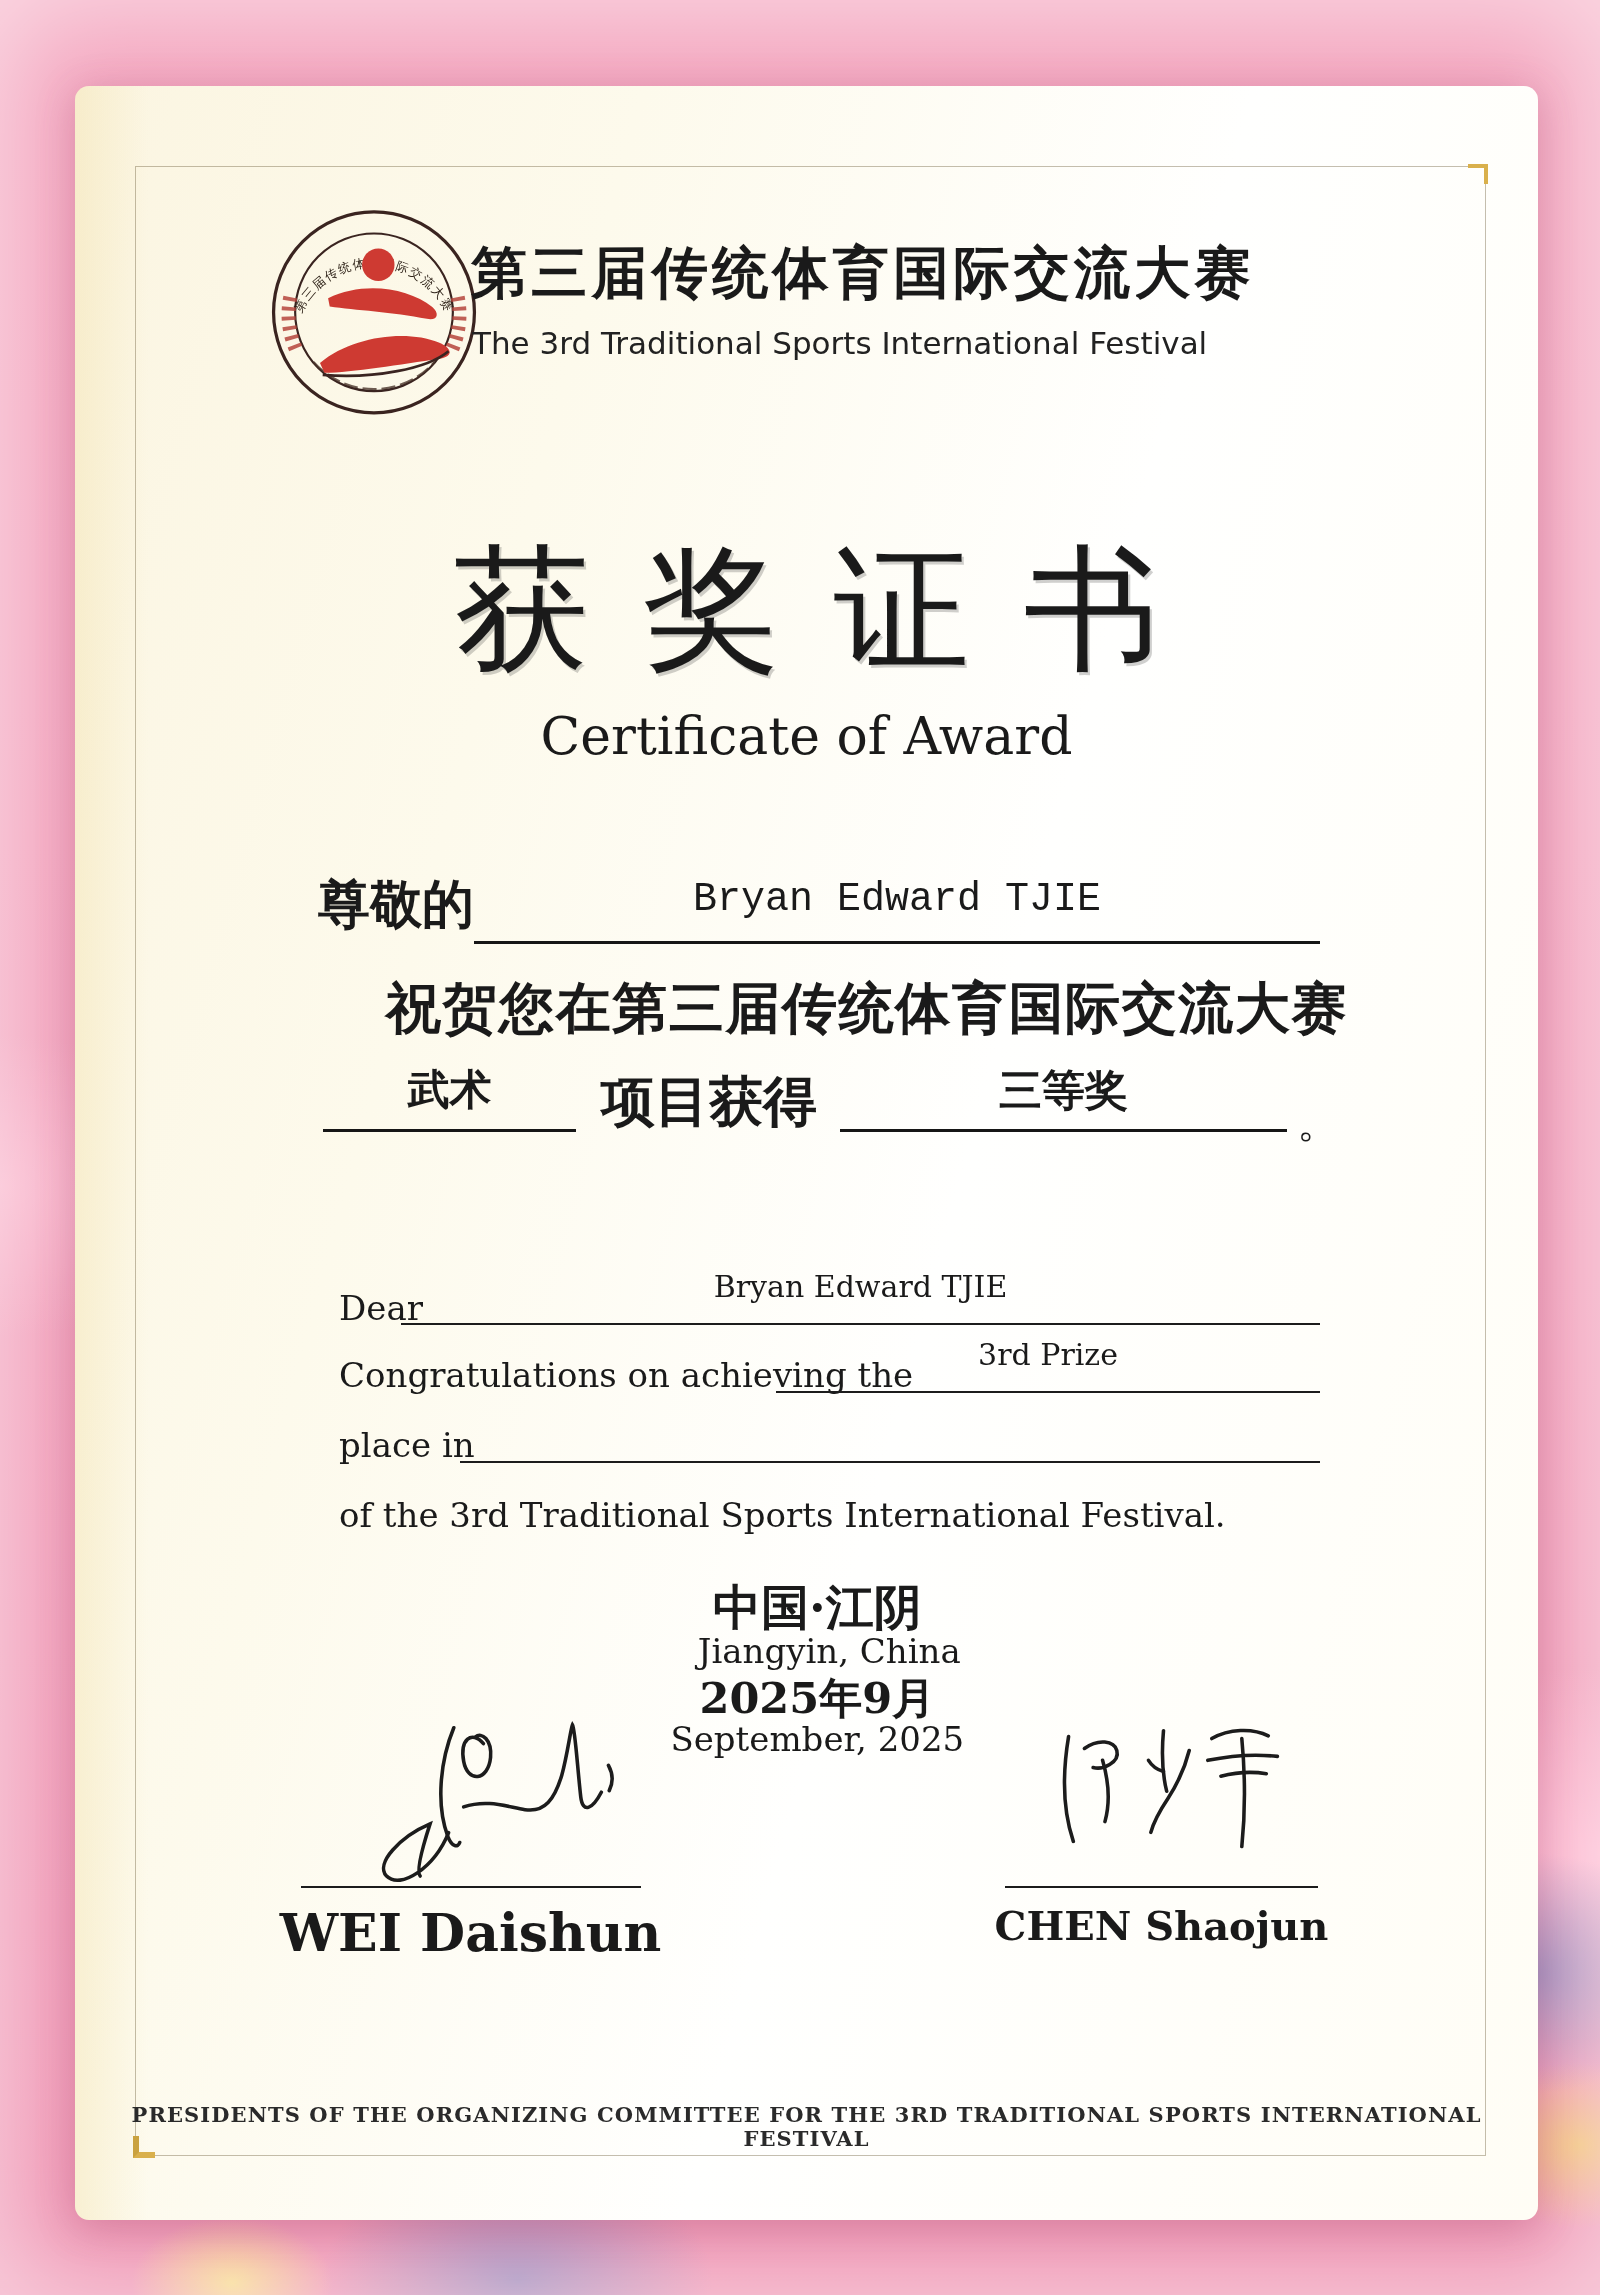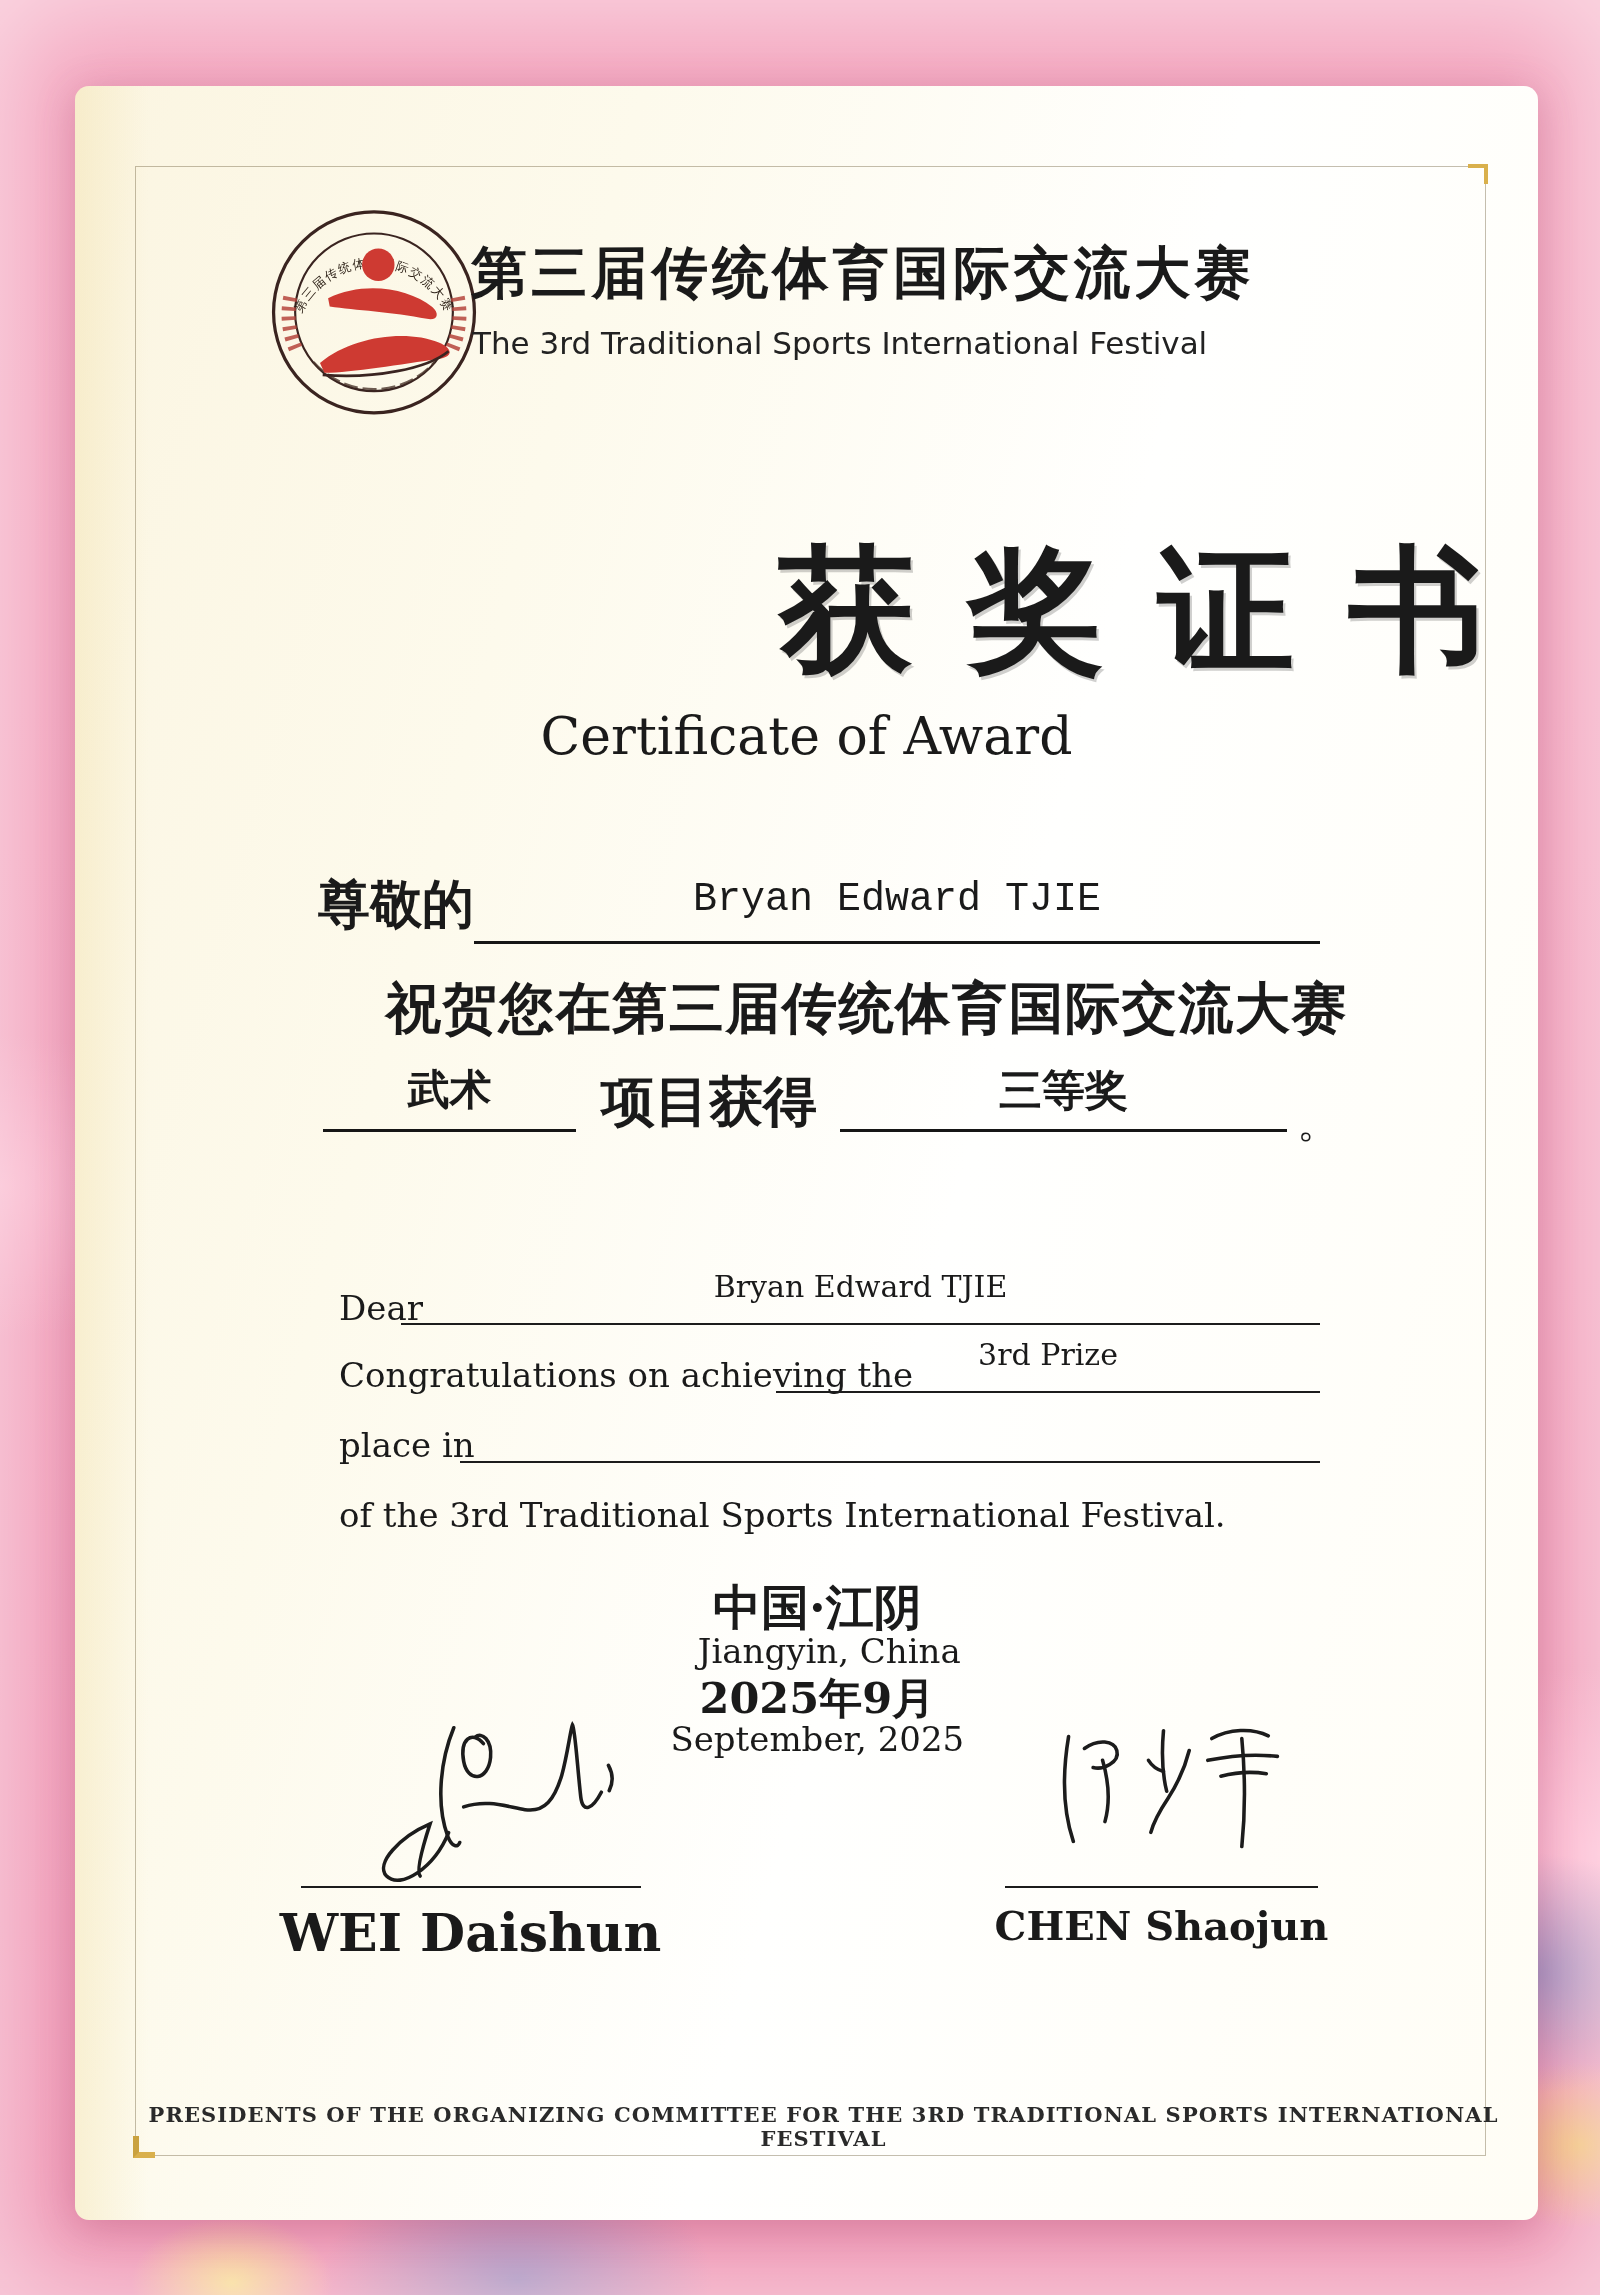--- a/index.html
+++ b/index.html
@@ -39,22 +39,22 @@
   .mono{font-family:"Liberation Mono","DejaVu Sans Mono",monospace;}
   .rule{border-top:3.8px solid #161616;height:0;}
   .rule-thin{border-top:2.2px solid #1c1c1c;height:0;}
 
   
   .logo{left:191px;top:114px;width:216px;height:216px;}
   .h-zh{left:396px;top:155px;font-size:56px;letter-spacing:4.3px;font-weight:700;}
   .h-en{left:397px;top:240px;font-size:31px;font-weight:500;color:#222;}
 
   
-  .t-zh{left:0;width:100%;top:445px;font-size:136px;font-weight:700;letter-spacing:54px;padding-left:54px;box-sizing:border-box;
-        text-shadow:2.2px 2.7px 0 rgba(40,40,40,.22);text-align:right;}
+  .t-zh{left:0;width:100%;top:445px;font-size:136px;font-weight:400;letter-spacing:54px;padding-left:54px;box-sizing:border-box;
+        text-shadow:2.2px 2.7px 0 rgba(40,40,40,.22);}
   .t-en{left:0;width:100%;top:621px;font-size:52px;font-weight:500;}
 
   
   .salut{left:243px;top:788px;font-size:52px;}
   .zh-name{left:399px;width:846px;top:791px;font-size:40px;font-weight:500;}
   .l-zhname{left:399px;width:846px;top:855px;}
   .congrats-zh{left:280px;width:1024px;top:890px;font-size:55px;font-weight:900;letter-spacing:1.6px;}
   .ev-zh{left:248px;width:253px;top:980px;font-size:42px;}
   .l-ev{left:248px;width:253px;top:1043px;}
   .conn-zh{left:526px;top:984px;font-size:54px;}
@@ -85,21 +85,21 @@
   
   .sig-l{left:216px;top:1620px;width:377px;height:178px;}
   .l-sigl{left:226px;width:340px;top:1800px;}
   .sigl-name{left:172px;width:447px;top:1817px;font-size:52px;}
   .sig-r{left:916px;top:1615px;width:345px;height:178px;}
   .l-sigr{left:930px;width:313px;top:1800px;}
   .sigr-name{left:868px;width:437px;top:1817px;font-size:40px;}
 
   
   .f-zh{left:0;width:100%;top:1955px;font-size:44px;letter-spacing:2.2px;}
-  .f-en{left:0;width:100%;top:2017px;font-size:21px;font-weight:700;letter-spacing:1.1px;color:#2a2a2a;margin-left:17px;}
+  .f-en{left:0;width:100%;top:2017px;font-size:21px;font-weight:700;letter-spacing:1.1px;color:#2a2a2a;}
 </style>
 </head>
 <body>
 
 <div class="frame"></div>
 
 <div class="paper">
 
   <div class="inner-frame">
     <div class="corner tr"></div>

